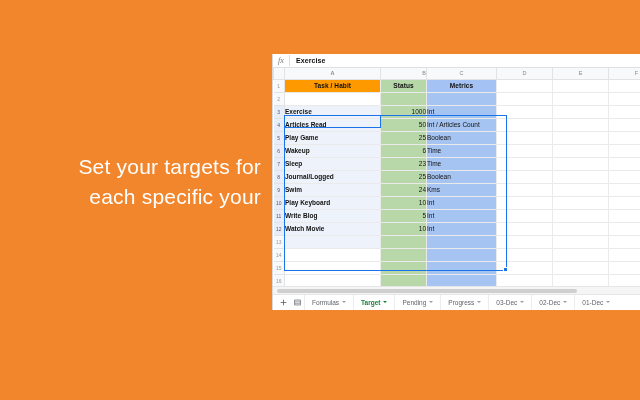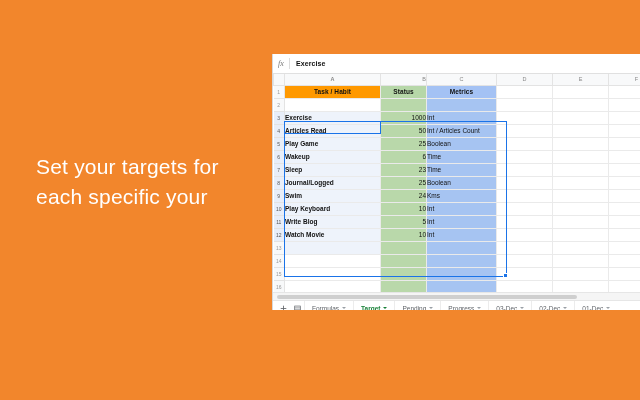--- a/index.html
+++ b/index.html
@@ -14,35 +14,35 @@
   #promo {
     position: absolute;
     left: 36px; top: 152px;
     width: 225px;
     color: #ffffff;
     font-size: 21px;
     line-height: 30px;
     font-weight: 400;
     letter-spacing: .2px;
   }
-  #promo .line { display: block; white-space: nowrap; }
+  #promo .line { display: block; white-space: nowrap; text-align: right; }
 
   
   #sheet {
     position: absolute;
     left: 272px; top: 54px;
     width: 368px; height: 256px;
     background: #ffffff;
     overflow: hidden;
     border-left: 1px solid #d8d8d8;
   }
 
   
   #formula-bar {
-    height: 20px;
+    height: 14px;
     display: flex; align-items: center;
     border-bottom: 1px solid #e0e0e0;
     background: #fff;
     font-size: 7px;
     color: #222;
   }
   #fx-icon {
     width: 16px; text-align: center;
     color: #777; font-style: italic;
     font-family: "Liberation Serif", serif;

